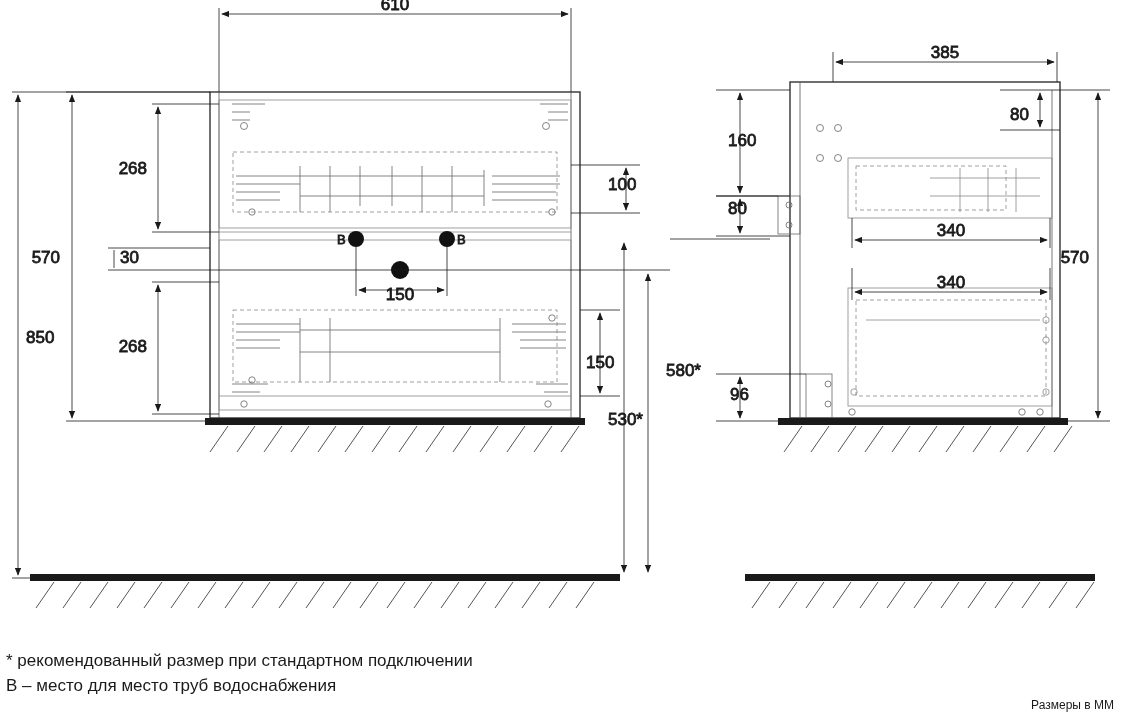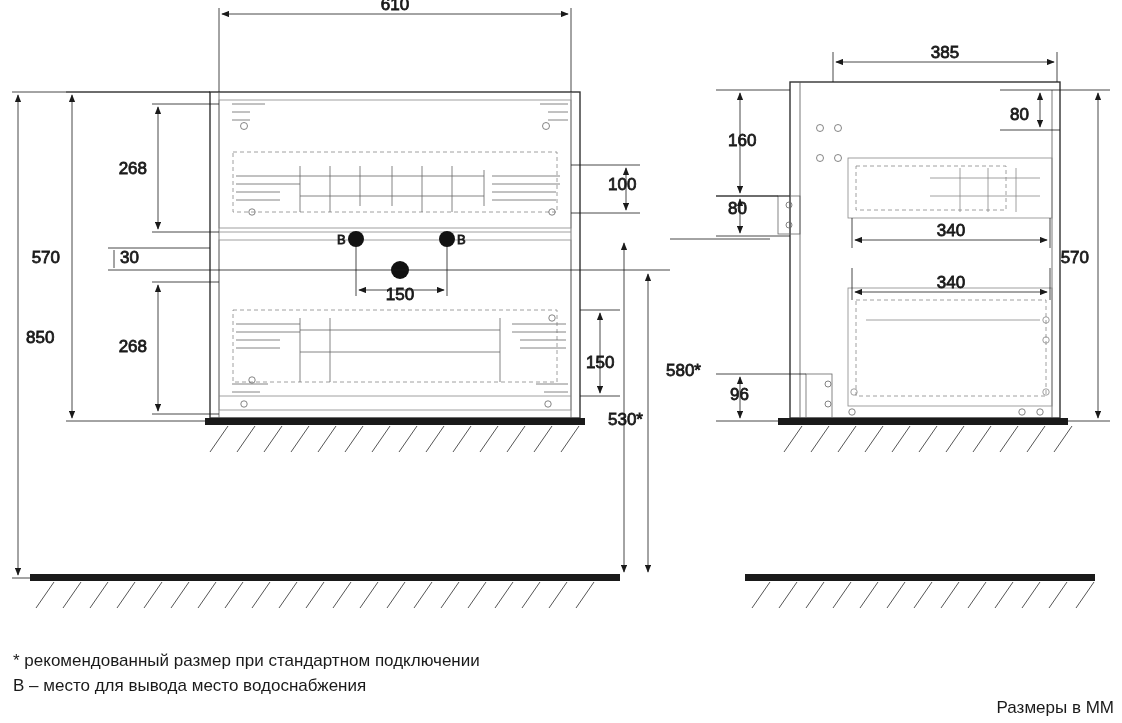--- a/index.html
+++ b/index.html
@@ -1,22 +1,22 @@
 <!DOCTYPE html>
 <html><head>
 <meta charset="utf-8">
 <style>
   html,body{margin:0;padding:0;background:#ffffff;}
   body{width:1122px;height:723px;position:relative;overflow:hidden;
        font-family:"Liberation Sans", sans-serif;color:#1a1a1a;}
   .stage{position:absolute;left:0;top:0;width:1122px;height:723px;}
   svg{position:absolute;left:0;top:0;width:1122px;height:723px;}
-  .legend{position:absolute;left:6px;top:648px;width:720px;font-size:17px;line-height:25px;color:#1a1a1a;margin-left:7px;}
+  .legend{position:absolute;left:6px;top:648px;width:720px;font-size:17px;line-height:25px;color:#1a1a1a;}
   .legend div{white-space:nowrap;}
-  .units{position:absolute;right:8px;top:698px;font-size:17px;color:#1a1a1a;}
+  .units{position:absolute;right:8px;top:698px;font-size:12px;color:#1a1a1a;}
   text{font-family:"Liberation Sans", sans-serif;fill:#1a1a1a;}
 </style>
 </head>
 <body>
 
 <div class="stage">
 
 <svg viewBox="0 0 1122 723">
   <defs>
     <marker id="arrEnd" markerWidth="10" markerHeight="8" refX="9" refY="4" orient="auto">
@@ -293,18 +293,18 @@
     <line x1="716" y1="421" x2="778" y2="421"></line>
     <line x1="740" y1="377" x2="740" y2="418" marker-start="url(#arrStart)" marker-end="url(#arrEnd)"></line>
   </g>
   <text x="730" y="400" font-size="17">96</text>
 
   </g>
 </svg>
 
 <div class="legend">
   <div>* рекомендованный размер при стандартном подключении</div>
-  <div>B – место для вывода место водоснабжения</div>
+  <div>B – место для место труб водоснабжения</div>
 </div>
 
 <div class="units">Размеры в ММ</div>
 
 </div>
 
 </body></html>

